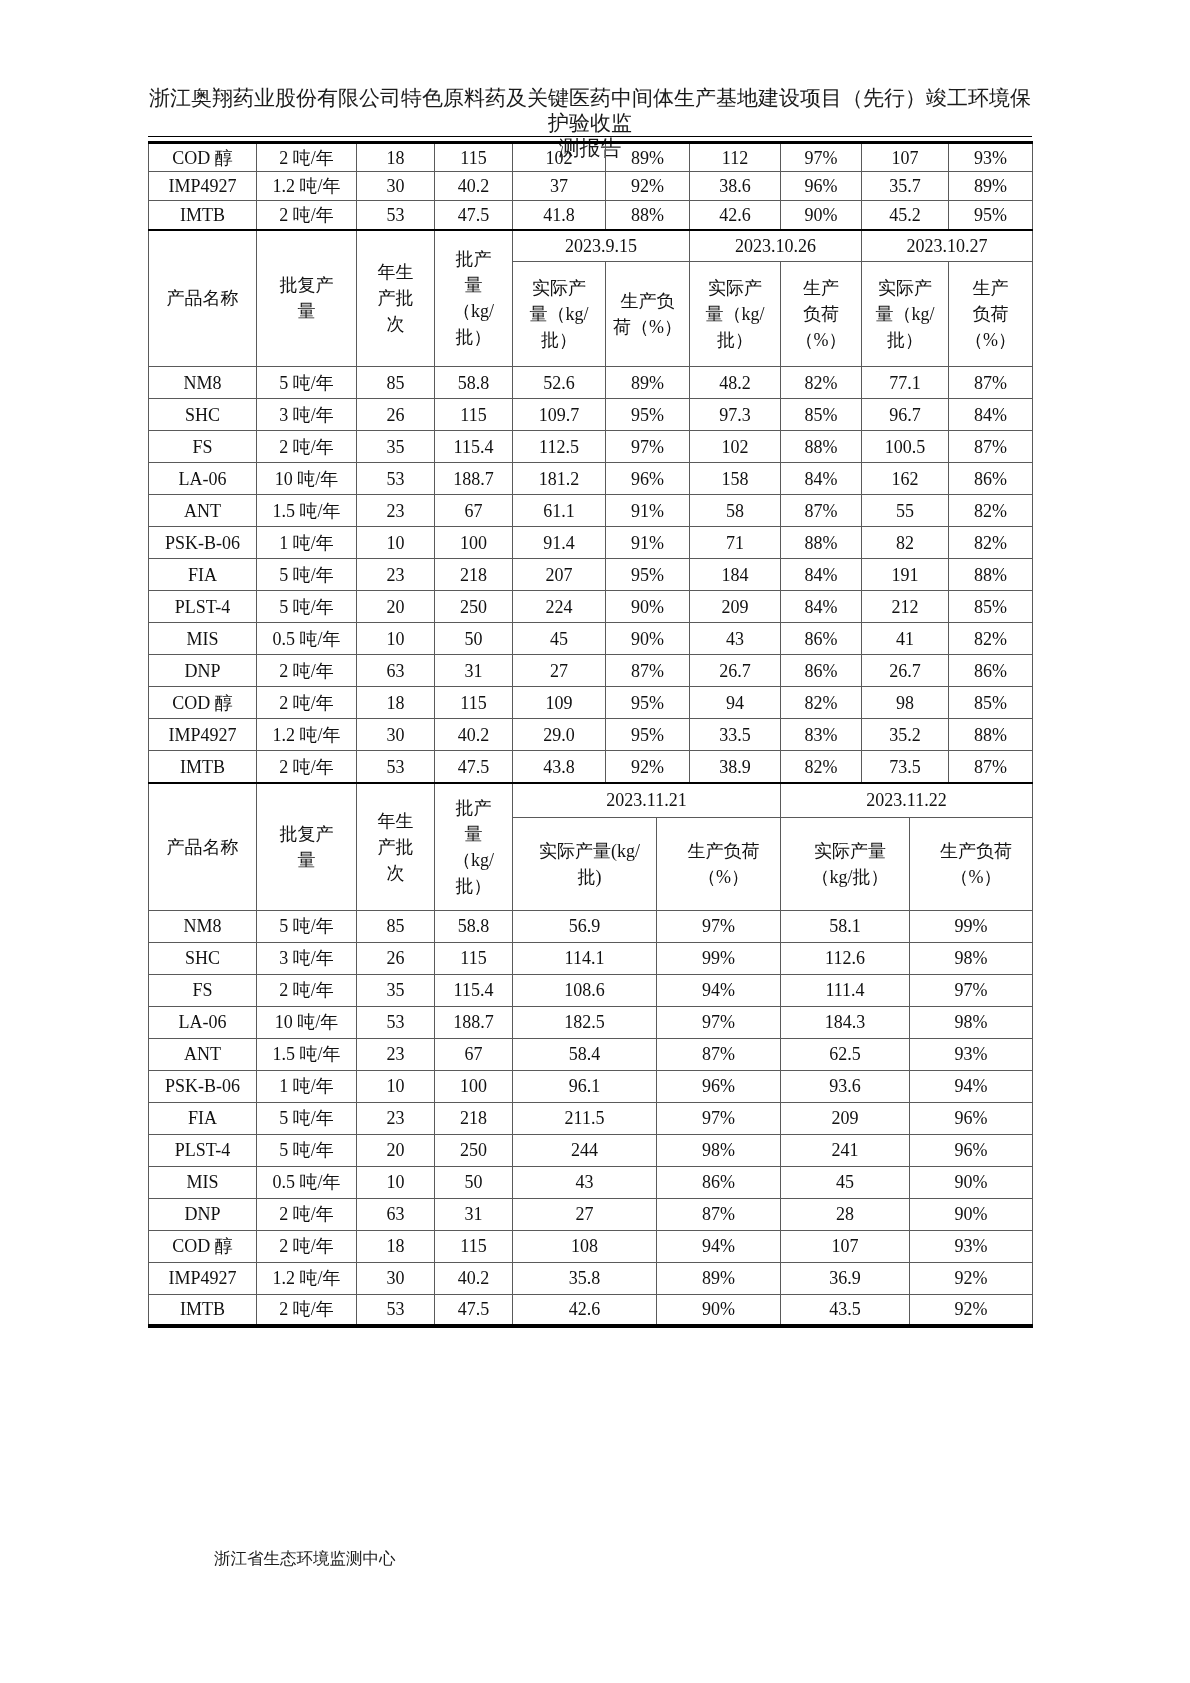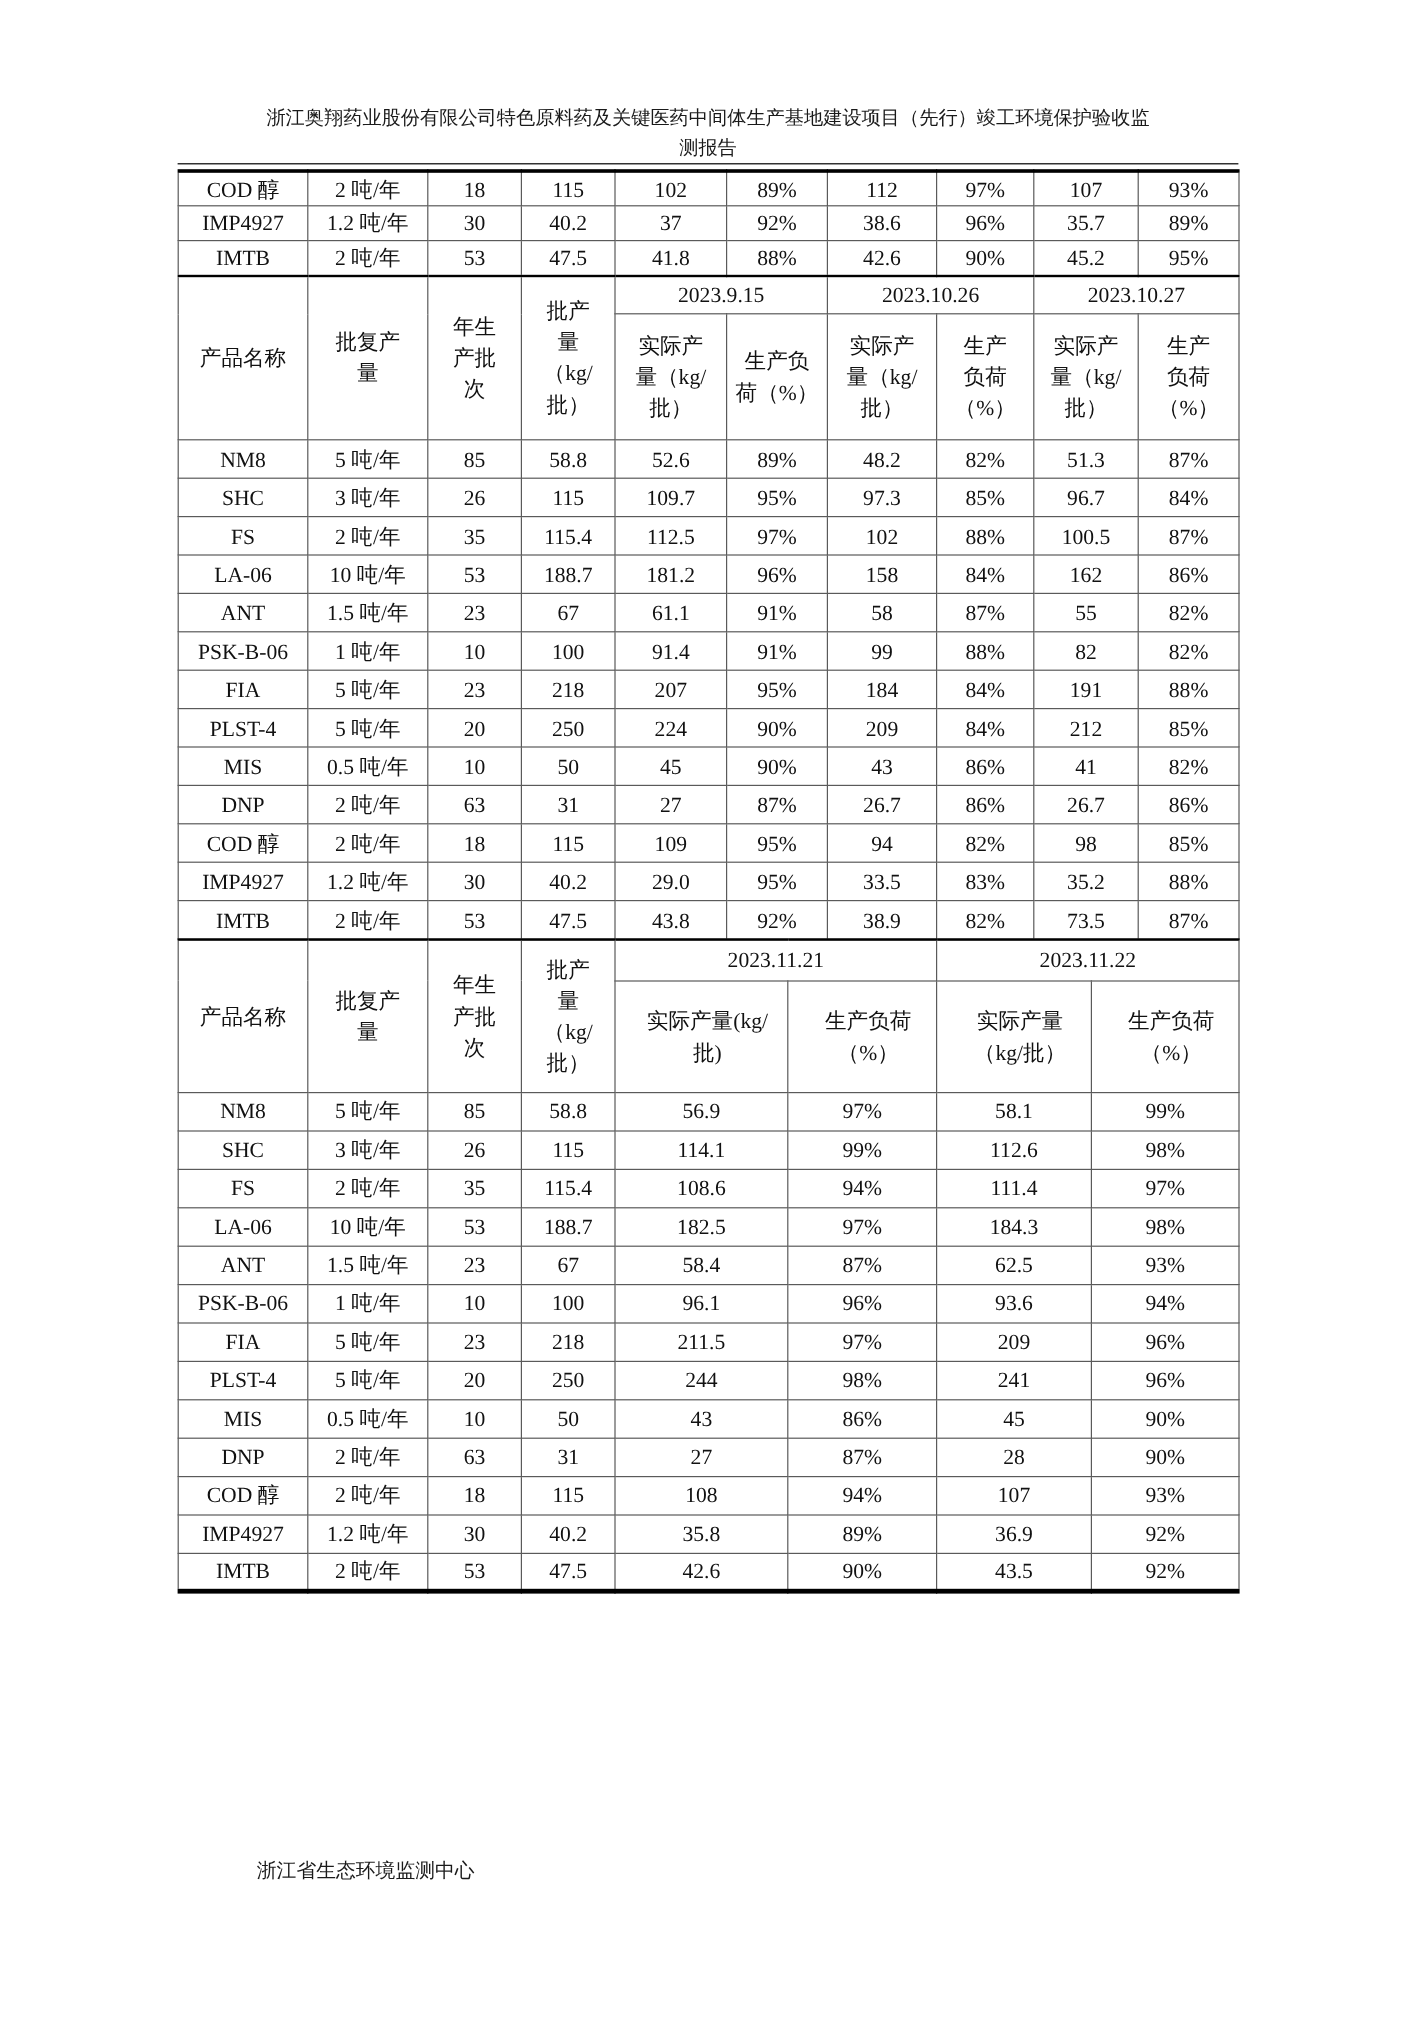--- a/index.html
+++ b/index.html
@@ -3,21 +3,21 @@
 <meta charset="utf-8">
 <style>
   * { margin:0; padding:0; box-sizing:border-box; }
   html,body { background:#ffffff; }
   body {
     width:1190px; height:1683px; position:relative; overflow:hidden;
     font-family:"Liberation Serif","DejaVu Serif",serif; color:#111111;
   }
   .page-header {
     position:absolute; top:86px; left:148px; width:884px;
-    text-align:center; font-size:16px; line-height:25px; color:#1a1a1a;
+    text-align:center; font-size:21px; line-height:25px; color:#1a1a1a;
   }
   .header-rule {
     position:absolute; top:136px; left:148px; width:884px;
     border-top:1.5px solid #000;
   }
   .table-wrap { position:absolute; top:141px; left:148px; width:884px; }
   table {
     border-collapse:collapse; table-layout:fixed; width:884px;
     font-size:18px; color:#111;
   }
@@ -138,21 +138,21 @@
     <tbody class="datarows">
         <tr>
           <td>NM8</td>
           <td>5 吨/年</td>
           <td>85</td>
           <td>58.8</td>
           <td>52.6</td>
           <td>89%</td>
           <td>48.2</td>
           <td>82%</td>
-          <td>51.3</td>
+          <td>77.1</td>
           <td>87%</td>
         </tr>
         <tr>
           <td>SHC</td>
           <td>3 吨/年</td>
           <td>26</td>
           <td>115</td>
           <td>109.7</td>
           <td>95%</td>
           <td>97.3</td>
@@ -196,21 +196,21 @@
           <td>55</td>
           <td>82%</td>
         </tr>
         <tr>
           <td>PSK-B-06</td>
           <td>1 吨/年</td>
           <td>10</td>
           <td>100</td>
           <td>91.4</td>
           <td>91%</td>
-          <td>99</td>
+          <td>71</td>
           <td>88%</td>
           <td>82</td>
           <td>82%</td>
         </tr>
         <tr>
           <td>FIA</td>
           <td>5 吨/年</td>
           <td>23</td>
           <td>218</td>
           <td>207</td>

